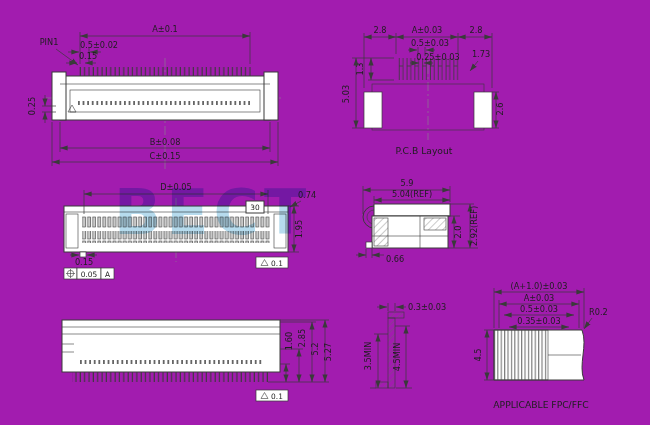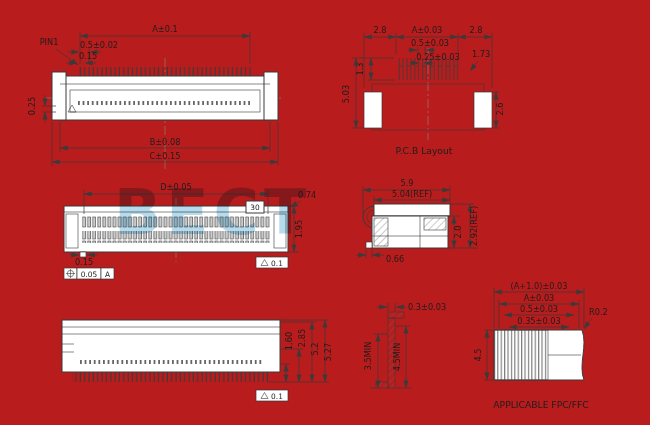--- a/index.html
+++ b/index.html
@@ -1,16 +1,16 @@
 <!DOCTYPE html>
 <html><head>
 <meta charset="utf-8">
 <style>
   html,body{margin:0;padding:0;background:#fff;}
-  .stage{position:relative;width:650px;height:425px;background:#b91c1c;overflow:hidden;
+  .stage{position:relative;width:650px;height:425px;background:#a21caf;overflow:hidden;
          font-family:"DejaVu Sans",sans-serif;}
   .stage svg{position:absolute;left:0;top:0;}
   svg text{font-family:"DejaVu Sans",sans-serif;font-size:8.2px;fill:#1e1e1e;}
   .mid{text-anchor:middle;}
   .t9{font-size:9.2px;}
   .t7{font-size:7.4px;}
   .s{stroke:#3a3a3a;stroke-width:1;fill:none;}
   .sw{stroke:#3a3a3a;stroke-width:1;fill:#fff;}
   .thin{stroke:#3a3a3a;stroke-width:0.6;fill:none;}
   .thinw{stroke:#3a3a3a;stroke-width:0.7;fill:#fff;}

